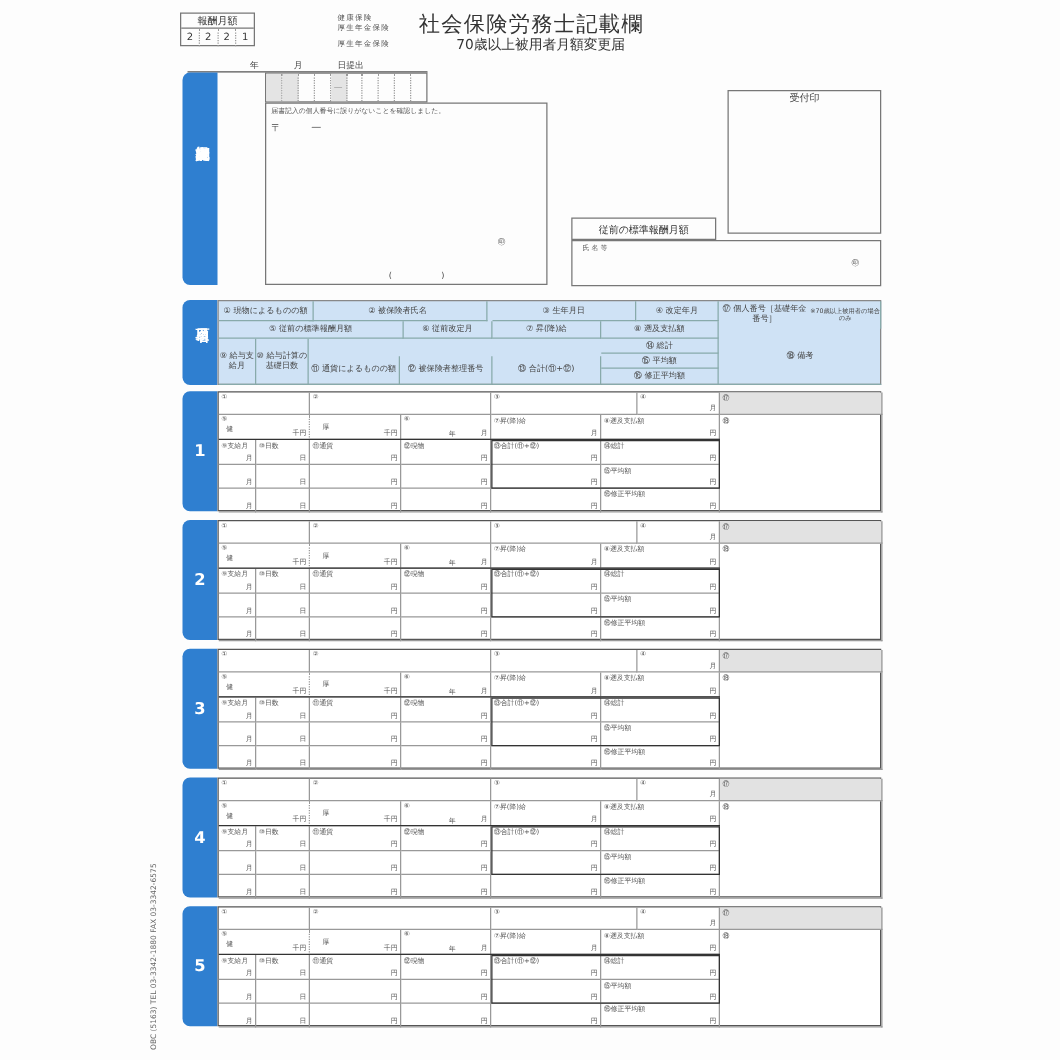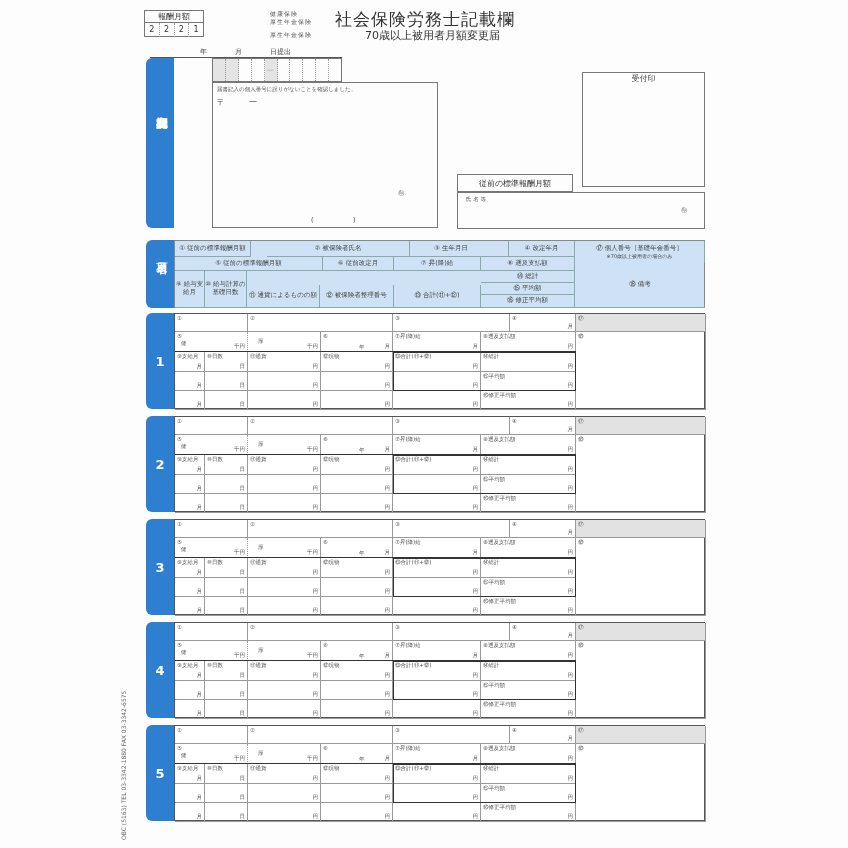--- a/index.html
+++ b/index.html
@@ -107,25 +107,25 @@
   <div class="abs ln sr-title">従前の標準報酬月額</div>
   <div class="abs ln sr-box">
     <div class="tiny abs" style="left:8px;top:3px;">氏 名 等</div>
     <div class="sm abs" style="left:223px;top:14px;">㊞</div>
   </div>
 
   <div class="abs blue hd-blue">
     <div class="vtext" style="font-size:11px;position:absolute;left:7px;top:14px;">項目名</div>
   </div>
   <div class="abs lblue hd" style="border:1px solid #888;">
-    <div class="cell" style="left:0;top:0;width:76px;height:16px;">① 従前の標準報酬月額</div>
-    <div class="cell" style="left:92px;top:0;width:143px;height:16px;">② 被保険者氏名</div>
+    <div class="cell" style="left:0;top:0;width:76px;height:16px;">① 現物によるものの額</div>
+    <div class="cell" style="left:72px;top:0;width:143px;height:16px;">② 被保険者氏名</div>
     <div class="cell" style="left:219px;top:0;width:115px;height:16px;">③ 生年月日</div>
     <div class="cell" style="left:334px;top:0;width:66px;height:16px;">④ 改定年月</div>
-    <div class="cell" style="left:400px;top:0;width:130px;height:22px;flex-direction:column;border-bottom:none;">
+    <div class="cell" style="left:400px;top:0;width:130px;height:22px;flex-direction:row;border-bottom:none;">
       <span>⑰ 個人番号［基礎年金番号］</span>
       <span style="font-size:5px;">※70歳以上被用者の場合のみ</span>
     </div>
     <div class="cell" style="left:0;top:16px;width:148px;height:14px;">⑤ 従前の標準報酬月額</div>
     <div class="cell" style="left:148px;top:16px;width:71px;height:14px;">⑥ 従前改定月</div>
     <div class="cell" style="left:219px;top:16px;width:87px;height:14px;">⑦ 昇(降)給</div>
     <div class="cell" style="left:306px;top:16px;width:94px;height:14px;">⑧ 遡及支払額</div>
     <div class="cell" style="left:0;top:30px;width:30px;height:37px;">⑨ 給与支給月</div>
     <div class="cell" style="left:30px;top:30px;width:42px;height:37px;">⑩ 給与計算の基礎日数</div>
     <div class="cell" style="left:72px;top:44px;width:73px;height:23px;">⑪ 通貨によるものの額</div>

